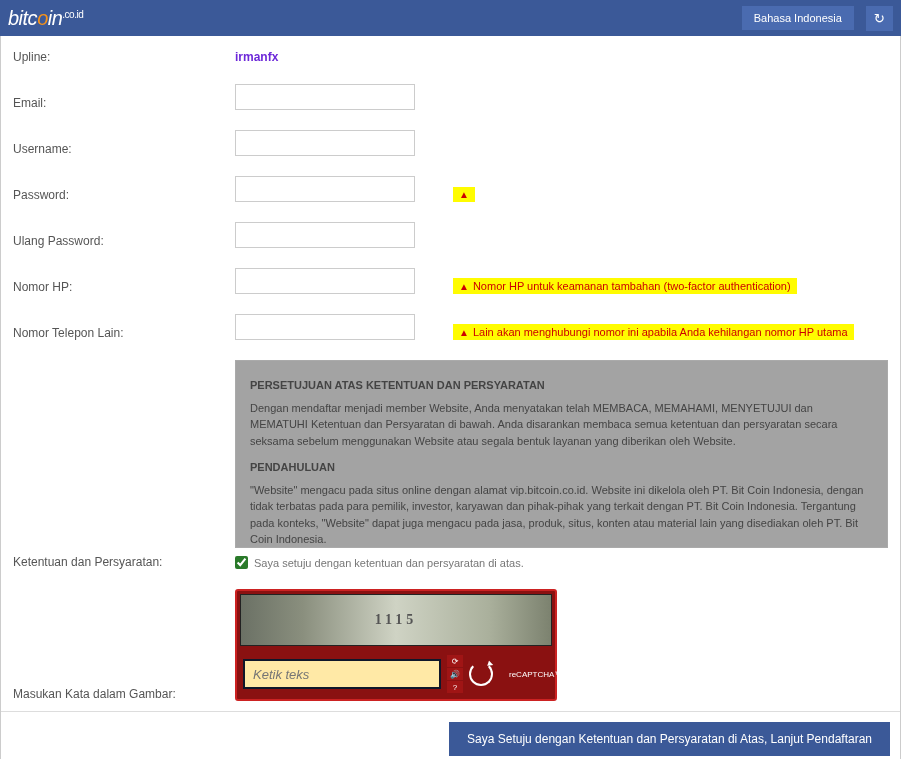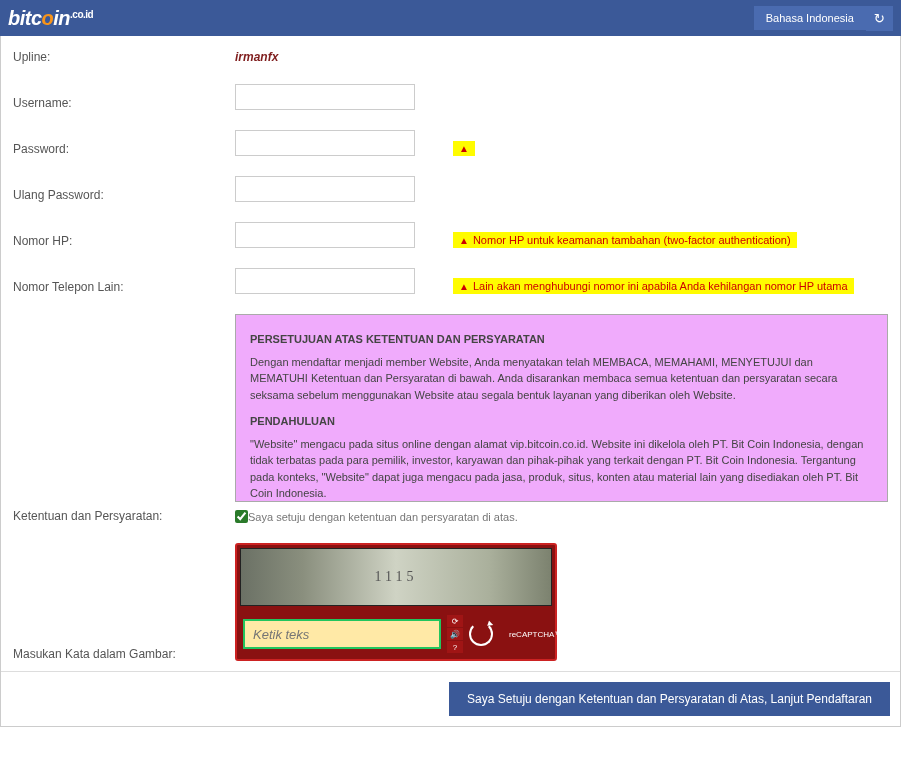--- a/index.html
+++ b/index.html
@@ -1,43 +1,43 @@
 <!DOCTYPE html>
 <html><head>
 <meta charset="utf-8">
 <style>
 * { box-sizing: border-box; margin: 0; padding: 0; }
 body { font-family: Arial, Helvetica, sans-serif; font-size: 12px; color: #333; background: #fff; }
 .header { background: #3b5998; height: 36px; display: flex; align-items: center; justify-content: space-between; padding: 0 8px; }
-.logo { color: #fff; font-size: 20px; font-weight: bold; font-style: italic; letter-spacing: -0.5px; }
+.logo { color: #fff; font-size: 20px; font-weight: normal; font-style: italic; letter-spacing: -0.5px; }
 .logo .coid { font-size: 10px; font-style: normal; vertical-align: top; display: inline-block; margin-top: 2px; }
 .logo .o2 { color: #f7931a; }
-.header-right { display: flex; align-items: center; gap: 0; }
+.header-right { display: flex; align-items: center; gap: 12px; }
 .lang-btn { background: #4a6bb0; color: #fff; border: none; padding: 6px 12px; font-size: 11px; cursor: pointer; }
 .share-btn { background: #4a6bb0; color: #fff; border: none; padding: 5px 8px; cursor: pointer; display: flex; align-items: center; justify-content: center; }
 .content { border: 1px solid #ccc; border-top: none; padding: 0; }
 .form-row { display: flex; align-items: flex-end; padding: 10px 12px; }
 .label-col { width: 222px; color: #555; padding-top: 4px; }
 .input-col { width: 200px; }
 .input-col input[type=text], .input-col input[type=password] { width: 180px; height: 26px; border: 1px solid #ccc; padding: 2px 6px; font-size: 12px; }
 .hint-col { flex: 1; padding-left: 18px; }
 .warning { background: #fffc00; color: #c00; padding: 2px 6px; display: inline-flex; align-items: center; gap: 4px; font-size: 11px; }
 .warn-icon { color: #c00; font-size: 10px; }
-.value-text { font-weight: bold; color: #7f1d1d; padding-top: 4px; font-style: italic; }
+.value-text { font-weight: bold; color: #6d28d9; padding-top: 4px; }
 .terms-box { flex: 1; }
-.terms-scroll { border: 1px solid #aaa; height: 188px; overflow-y: scroll; padding: 10px 14px; background: #f0abfc; font-size: 11px; line-height: 1.5; color: #444; }
+.terms-scroll { border: 1px solid #aaa; height: 188px; overflow-y: scroll; padding: 10px 14px; background: #a3a3a3; font-size: 11px; line-height: 1.5; color: #444; }
 .terms-scroll h4 { font-size: 11px; font-weight: bold; margin-bottom: 6px; margin-top: 6px; }
 .terms-scroll p { margin-bottom: 10px; }
-.agree-row { display: flex; align-items: center; margin-top: 8px; color: #777; font-size: 11px; }
+.agree-row { display: flex; align-items: center; gap: 6px; margin-top: 8px; color: #777; font-size: 11px; }
 .agree-row input[type=checkbox] { accent-color: #2a7a2a; }
 .captcha-wrap { flex: 1; }
 .captcha-box { border: 2px solid #c22; background: #8a1111; width: 322px; border-radius: 3px; }
-.captcha-img { height: 58px; background: linear-gradient(90deg, #6b7165 0%, #8a8f7e 20%, #cfd3c4 50%, #aab09c 80%, #7c826f 100%); border: 1px solid #222; margin: 3px; display: flex; align-items: center; justify-content: center; color: #555; font-size: 14px; font-family: serif; letter-spacing: 4px; }
+.captcha-img { height: 52px; background: linear-gradient(90deg, #6b7165 0%, #8a8f7e 20%, #cfd3c4 50%, #aab09c 80%, #7c826f 100%); border: 1px solid #222; margin: 3px; display: flex; align-items: center; justify-content: center; color: #555; font-size: 14px; font-family: serif; letter-spacing: 4px; font-weight: bold; }
 .captcha-bottom { display: flex; align-items: center; padding: 6px; gap: 6px; }
-.captcha-input { flex: 0 0 164px; height: 30px; border: 2px solid #22c55e; background: #ffe9a6; padding: 0 8px; font-size: 13px; color: #888; font-style: italic; }
+.captcha-input { flex: 0 0 164px; height: 30px; border: 2px solid #0f172a; background: #ffe9a6; padding: 0 8px; font-size: 13px; color: #888; font-style: italic; }
 .captcha-controls { display: flex; flex-direction: column; gap: 1px; }
 .captcha-controls span { width: 16px; height: 12px; background: #a01515; display: flex; align-items: center; justify-content: center; color: #fff; font-size: 8px; cursor: pointer; }
 .recaptcha-logo { display: flex; align-items: center; gap: 16px; color: #fff; font-size: 8px; }
 .recaptcha-logo .circ { width: 24px; height: 24px; border: 2px solid #fff; border-radius: 50%; border-top-color: transparent; position: relative; }
 .recaptcha-logo .circ::after { content: "▶"; position: absolute; top: -4px; right: -2px; font-size: 7px; color: #fff; transform: rotate(20deg);}
 .footer-bar { background: #fff; padding: 10px; display: flex; justify-content: flex-end; border-top: 1px solid #ddd; }
 .submit-btn { background: #3b5998; color: #fff; border: none; padding: 10px 18px; font-size: 12px; cursor: pointer; }
 </style>
 </head>
 <body>
@@ -54,20 +54,24 @@
   </div>
 </div>
 
 <div class="content">
 
   <div class="form-row">
     <div class="label-col">Upline:</div>
     <div class="value-text">irmanfx</div>
   </div>
 
+  <div class="form-row">
+    <div class="label-col">Email:</div>
+    <div class="input-col"><input type="text" style=""></div>
+  </div>
 
   <div class="form-row">
     <div class="label-col">Username:</div>
     <div class="input-col"><input type="text" style=""></div>
   </div>
 
   <div class="form-row">
     <div class="label-col">Password:</div>
     <div class="input-col"><input type="password" style=""></div>
     <div class="hint-col">

